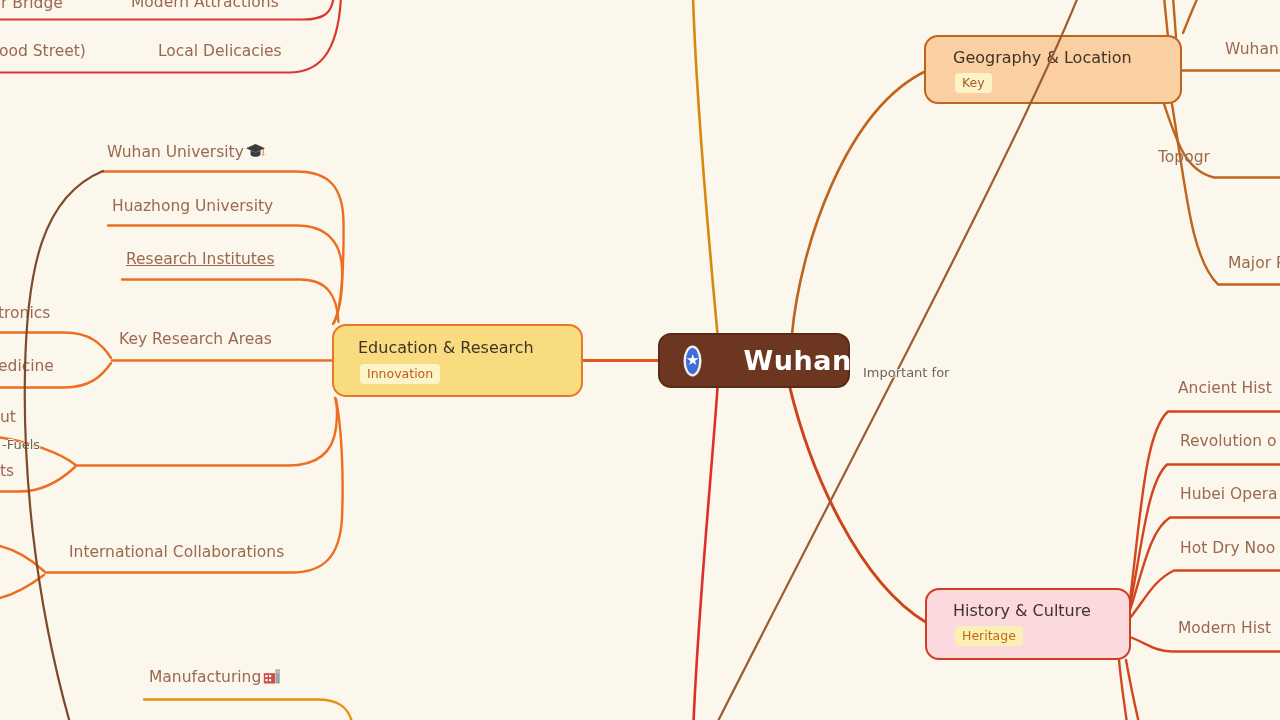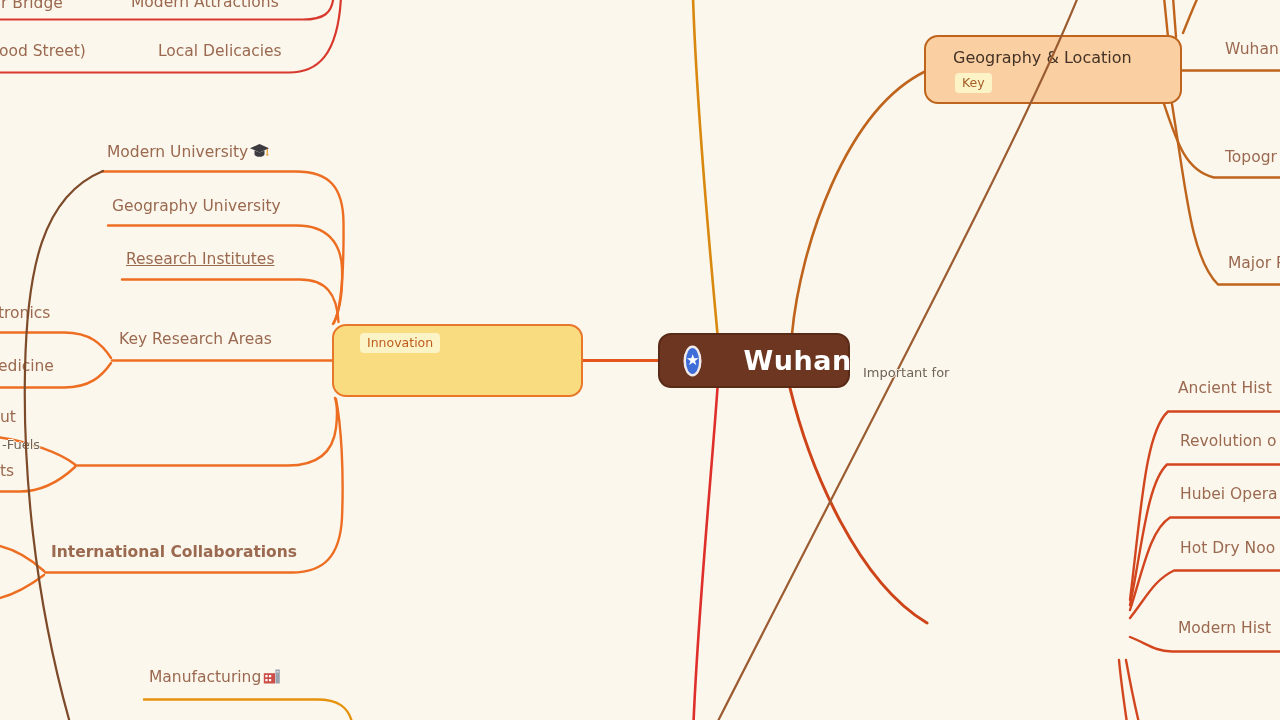--- a/index.html
+++ b/index.html
@@ -112,65 +112,70 @@
     <path class="e-his" stroke-width="2.4" d="M 1130 637 C 1148 644 1154 651 1172 651.5 H 1282"></path>
     <path class="e-his" stroke-width="2.4" d="M 1119 660 C 1121 682 1124 702 1127 723"></path>
     <path class="e-his" stroke-width="2.4" d="M 1126 660 C 1130 682 1134 702 1139 723"></path>
   </svg>
 
   <div class="lbl" style="left:1px;top:-7px;">r Bridge</div>
   <div class="lbl" style="left:131px;top:-8px;">Modern Attractions</div>
   <div class="lbl" style="left:-1px;top:41px;">ood Street)</div>
   <div class="lbl" style="left:158px;top:41px;">Local Delicacies</div>
 
-  <div class="lbl" style="left:107px;top:142px;"><span>Modern University</span><svg class="ico" width="19" height="15" viewBox="0 0 19 15">
+  <div class="lbl" style="left:107px;top:142px;"><span>Wuhan University</span><svg class="ico" width="19" height="15" viewBox="0 0 19 15">
         <polygon points="9.5,0 19,4.2 9.5,8.4 0,4.2" fill="#3b3b40"></polygon>
         <path d="M4.5 6.4 L9.5 8.6 L14.5 6.4 V10.2 C14.5 11.7 12.3 12.8 9.5 12.8 C6.7 12.8 4.5 11.7 4.5 10.2 Z" fill="#3b3b40"></path>
         <line x1="17.3" y1="4.9" x2="17.3" y2="9.4" stroke="#E8A33D" stroke-width="1.4"></line>
         <circle cx="17.3" cy="10.6" r="1.2" fill="#E8A33D"></circle>
       </svg></div>
-  <div class="lbl" style="left:112px;top:196px;">Geography University</div>
+  <div class="lbl" style="left:112px;top:196px;">Huazhong University</div>
   <div class="lbl" style="left:126px;top:249px;text-decoration:underline;">Research Institutes</div>
   <div class="lbl" style="left:-2px;top:303px;">tronics</div>
   <div class="lbl" style="left:119px;top:329px;">Key Research Areas</div>
   <div class="lbl" style="left:-2px;top:356px;">edicine</div>
   <div class="lbl" style="left:0px;top:407px;">ut</div>
   <div class="edge-lbl" style="left:2px;top:436px;">-Fuels</div>
   <div class="lbl" style="left:0px;top:461px;text-align:right;">ts</div>
-  <div class="lbl" style="left:51px;top:542px;font-weight:bold;">International Collaborations</div>
+  <div class="lbl" style="left:69px;top:542px;">International Collaborations</div>
 
   <div class="lbl" style="left:149px;top:667px;"><span>Manufacturing</span><svg class="ico" width="18" height="15" viewBox="0 0 18 15">
         <rect x="12.4" y="0.5" width="4.4" height="14" fill="#9aa2ad"></rect>
         <rect x="13.3" y="2" width="2.6" height="1.6" fill="#cfd6de"></rect>
         <rect x="0.8" y="4.2" width="11.2" height="10.3" fill="#cc5049"></rect>
         <rect x="2.4" y="6" width="2.2" height="2.2" fill="#fff"></rect>
         <rect x="6" y="6" width="2.2" height="2.2" fill="#fff"></rect>
         <rect x="2.4" y="10" width="2.2" height="2.2" fill="#fff"></rect>
         <rect x="6" y="10" width="2.2" height="2.2" fill="#fff"></rect>
       </svg></div>
 
   <div class="lbl" style="left:1225px;top:39px;">Wuhan</div>
-  <div class="lbl" style="left:1225px;top:147px;text-align:right;">Topogr</div>
+  <div class="lbl" style="left:1158px;top:147px;text-align:right;">Topogr</div>
   <div class="lbl" style="left:1228px;top:253px;">Major R</div>
 
   <div class="lbl" style="left:1178px;top:378px;">Ancient Hist</div>
   <div class="lbl" style="left:1180px;top:431px;">Revolution o</div>
   <div class="lbl" style="left:1180px;top:484px;">Hubei Opera</div>
   <div class="lbl" style="left:1180px;top:538px;">Hot Dry Noo</div>
   <div class="lbl" style="left:1178px;top:618px;">Modern Hist</div>
 
   <div class="node" id="node-education">
+    <div class="title">Education &amp; Research</div>
     <span class="tag">Innovation</span>
   </div>
 
   <div class="node" id="node-geography">
     <div class="title">Geography &amp; Location</div>
     <span class="tag">Key</span>
   </div>
 
+  <div class="node" id="node-history">
+    <div class="title">History &amp; Culture</div>
+    <span class="tag">Heritage</span>
+  </div>
 
   <div class="node" id="node-wuhan">
     <span class="star">★</span>
     <span class="root-label">Wuhan</span>
   </div>
 
   <svg class="edges" width="1280" height="720" viewBox="0 0 1280 720">
     <path class="e-brown2" stroke-width="2.2" d="M 1078 -3 C 1020 140 868 425 717 723"></path>
     <path class="e-brown" stroke-width="2.2" d="M 103 171 C 42 196 27 270 25 370 C 23 465 33 592 70 723"></path>
   </svg>

